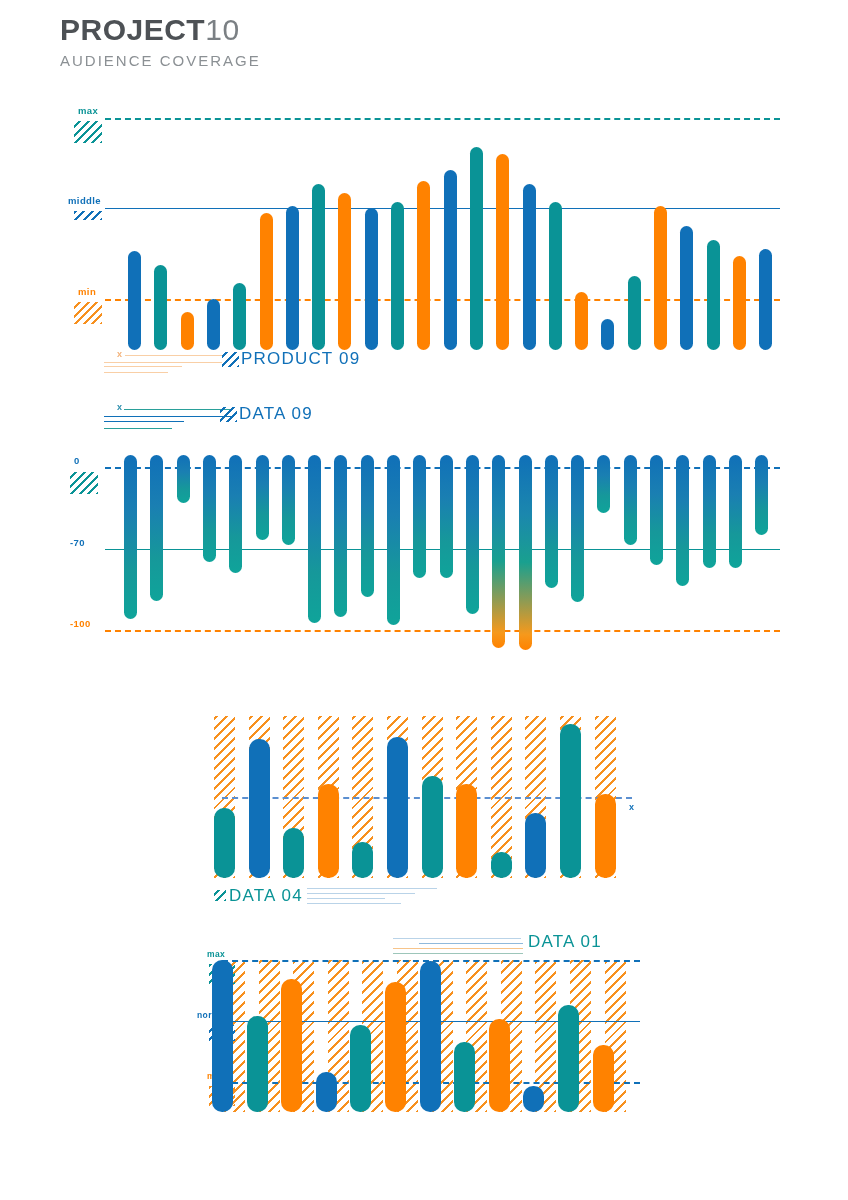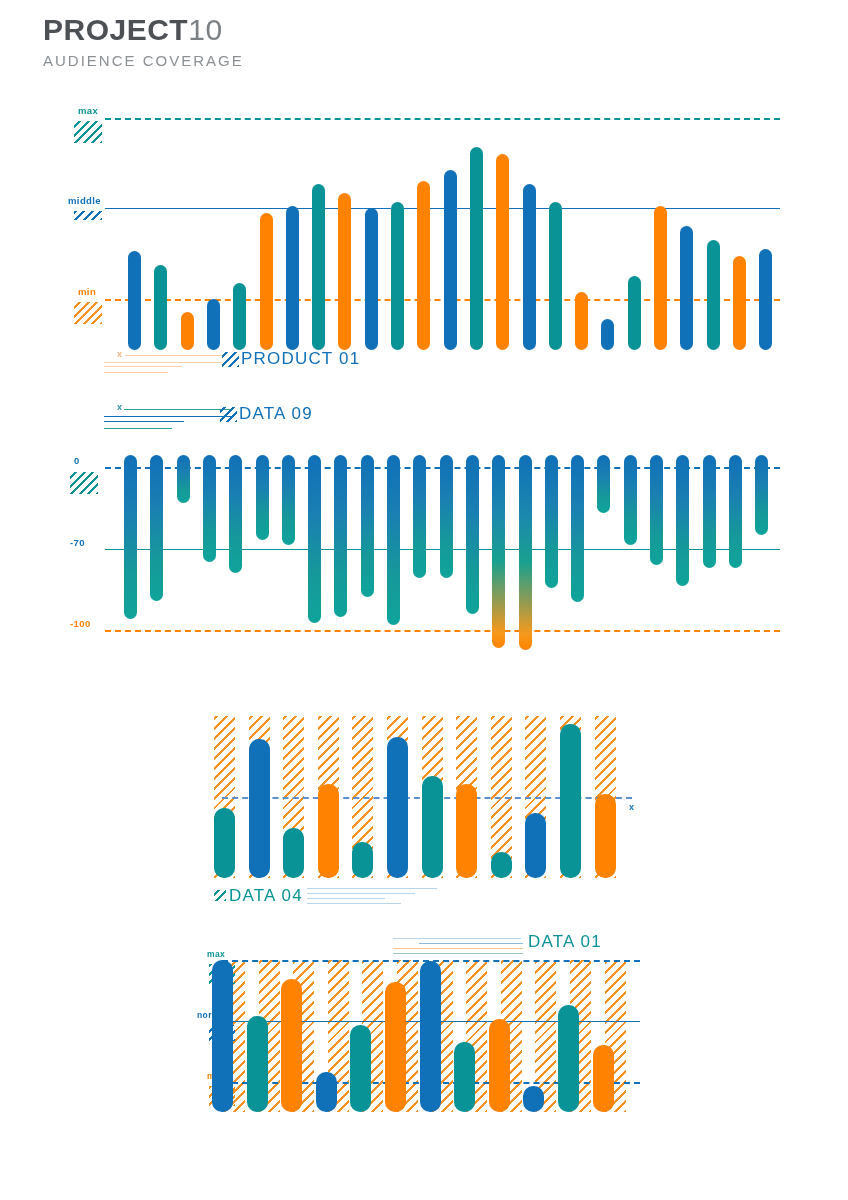--- a/index.html
+++ b/index.html
@@ -5,21 +5,21 @@
 <style>
   html,body{margin:0;padding:0;}
   body{
     width:848px;height:1200px;background:#ffffff;
     font-family:"Liberation Sans","DejaVu Sans",sans-serif;
     overflow:hidden;position:relative;
   }
   #stage{position:relative;width:848px;height:1200px;}
 
   
-  #header{position:absolute;left:43px;top:14px;}
+  #header{position:absolute;left:60px;top:14px;}
   #title{font-size:30px;letter-spacing:0.5px;color:#5a5e62;line-height:1.05;white-space:nowrap;}
   #title .b{font-weight:700;color:#4d5155;}
   #title .l{font-weight:400;color:#7b8084;}
   #subtitle{margin-top:6px;font-size:15px;letter-spacing:2.0px;color:#8b9094;font-weight:400;white-space:nowrap;}
 
   
   .panel{position:absolute;}
   .bar{position:absolute;border-radius:7px;}
   .gridline{position:absolute;height:0;border-top-width:2px;}
   .solidline{border-top-style:solid;}
@@ -94,21 +94,21 @@
         <div class="bar" style="left:759.2px;top:249.08px;width:13px;height:100.91999999999999px;background:#1070b8;"></div>
       </div>
 
     <div class="xmark" style="left:117px;top:349px;color:#f3b27a;">x</div>
     <div class="deco" style="left:125px;top:355px;width:100px;border-top-width:1px;border-color:#f9cfa6;"></div>
     <div class="deco" style="left:104px;top:362px;width:118px;border-top-width:1px;border-color:#f9cfa6;"></div>
     <div class="deco" style="left:104px;top:366px;width:78px;border-top-width:1px;border-color:#f9cfa6;"></div>
     <div class="deco" style="left:104px;top:372px;width:64px;border-top-width:1px;border-color:#f9cfa6;"></div>
 
     <div class="labelicon hatch-blue" style="left:222px;top:352px;"></div>
-    <div class="serieslabel" style="left:241px;top:349px;color:#1070b8;">PRODUCT 01</div>
+    <div class="serieslabel" style="left:241px;top:349px;color:#1070b8;">PRODUCT 09</div>
   </div>
 
   <div class="panel" id="chart2" style="left:0;top:0;width:848px;height:700px;">
 
     <div class="xmark" style="left:117px;top:402px;color:#2e8fae;">x</div>
     <div class="deco" style="left:124px;top:409px;width:108px;border-top-width:1.5px;border-color:#2aa09a;"></div>
     <div class="deco" style="left:104px;top:416px;width:128px;border-top-width:1.5px;border-color:#1070b8;"></div>
     <div class="deco" style="left:104px;top:421px;width:80px;border-top-width:1.5px;border-color:#1070b8;"></div>
     <div class="deco" style="left:104px;top:428px;width:68px;border-top-width:1.5px;border-color:#2aa09a;"></div>
     <div class="labelicon hatch-blue" style="left:220px;top:407px;"></div>

